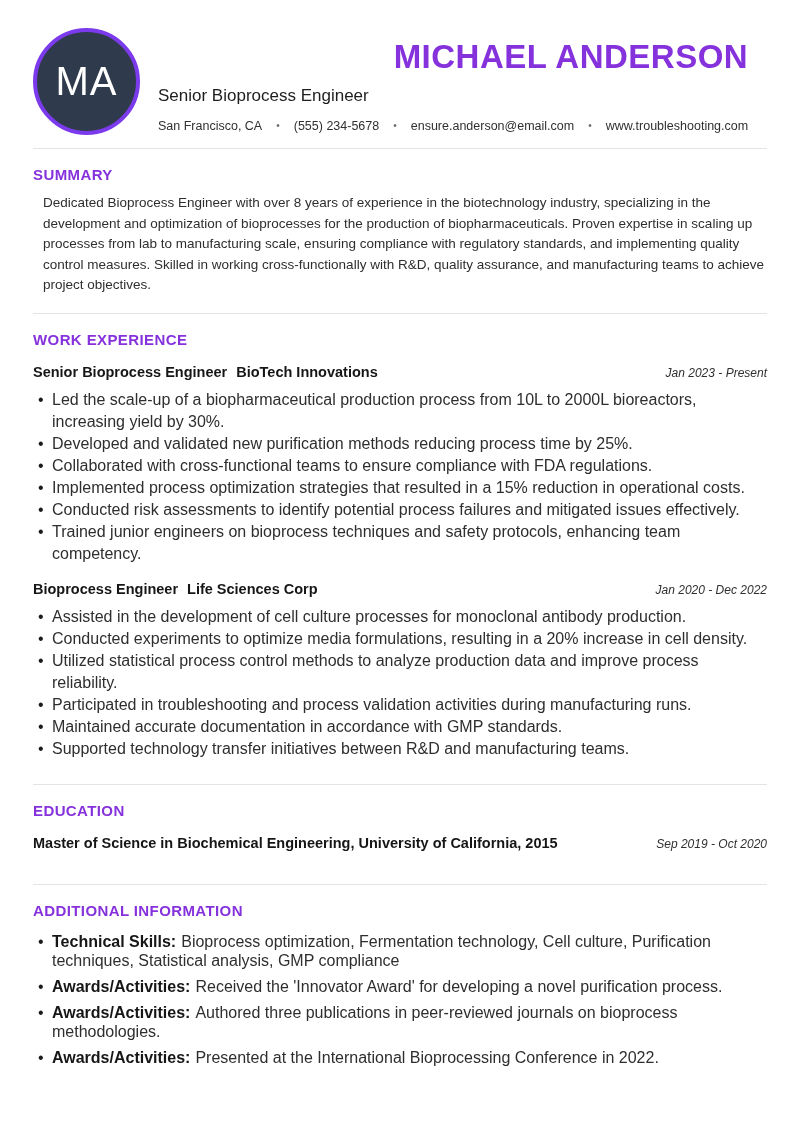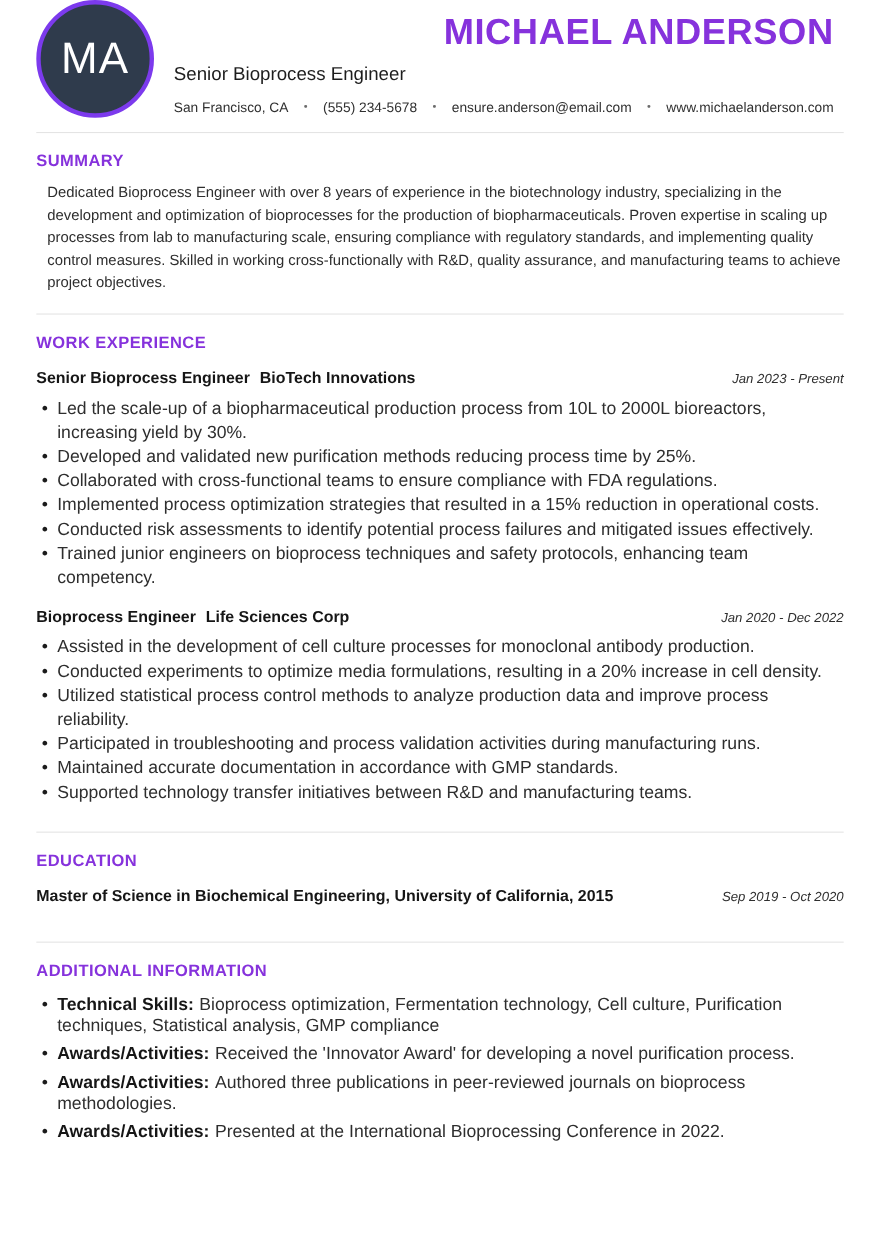--- a/index.html
+++ b/index.html
@@ -14,21 +14,21 @@
   html,body{background:#ffffff;}
   body{
     width:800px;height:1130px;
     font-family:"Liberation Sans", sans-serif;
     color:var(--text);
     overflow:hidden;
   }
   .page{width:800px;height:1130px;background:#fff;padding:0 33px;}
 
   
-  .header{display:flex;align-items:flex-start;gap:18px;}
+  .header{display:flex;align-items:flex-start;gap:18px;padding-top:28px;}
   .avatar{
     width:107px;height:107px;border-radius:50%;
     border:4px solid var(--avatar-ring);
     background:var(--avatar-bg);
     display:flex;align-items:center;justify-content:center;
     flex:0 0 auto;
   }
   .avatar .initials{
     color:#ffffff;font-size:40px;font-weight:500;letter-spacing:1px;
   }
@@ -107,21 +107,21 @@
     <div class="head-right">
       <h1 class="name">MICHAEL ANDERSON</h1>
       <div class="job-title">Senior Bioprocess Engineer</div>
       <div class="contact">
         <span>San Francisco, CA</span>
         <span class="dot">•</span>
         <span>(555) 234-5678</span>
         <span class="dot">•</span>
         <span>ensure.anderson@email.com</span>
         <span class="dot">•</span>
-        <span>www.michaelanderson.com</span>
+        <span>www.troubleshooting.com</span>
       </div>
     </div>
   </header>
 
   <hr class="divider d1">
 
   <section>
     <h2 class="section-heading">SUMMARY</h2>
     <p class="summary-text">Dedicated Bioprocess Engineer with over 8 years of experience in the biotechnology industry, specializing in the development and optimization of bioprocesses for the production of biopharmaceuticals. Proven expertise in scaling up processes from lab to manufacturing scale, ensuring compliance with regulatory standards, and implementing quality control measures. Skilled in working cross-functionally with R&amp;D, quality assurance, and manufacturing teams to achieve project objectives.</p>
   </section>

